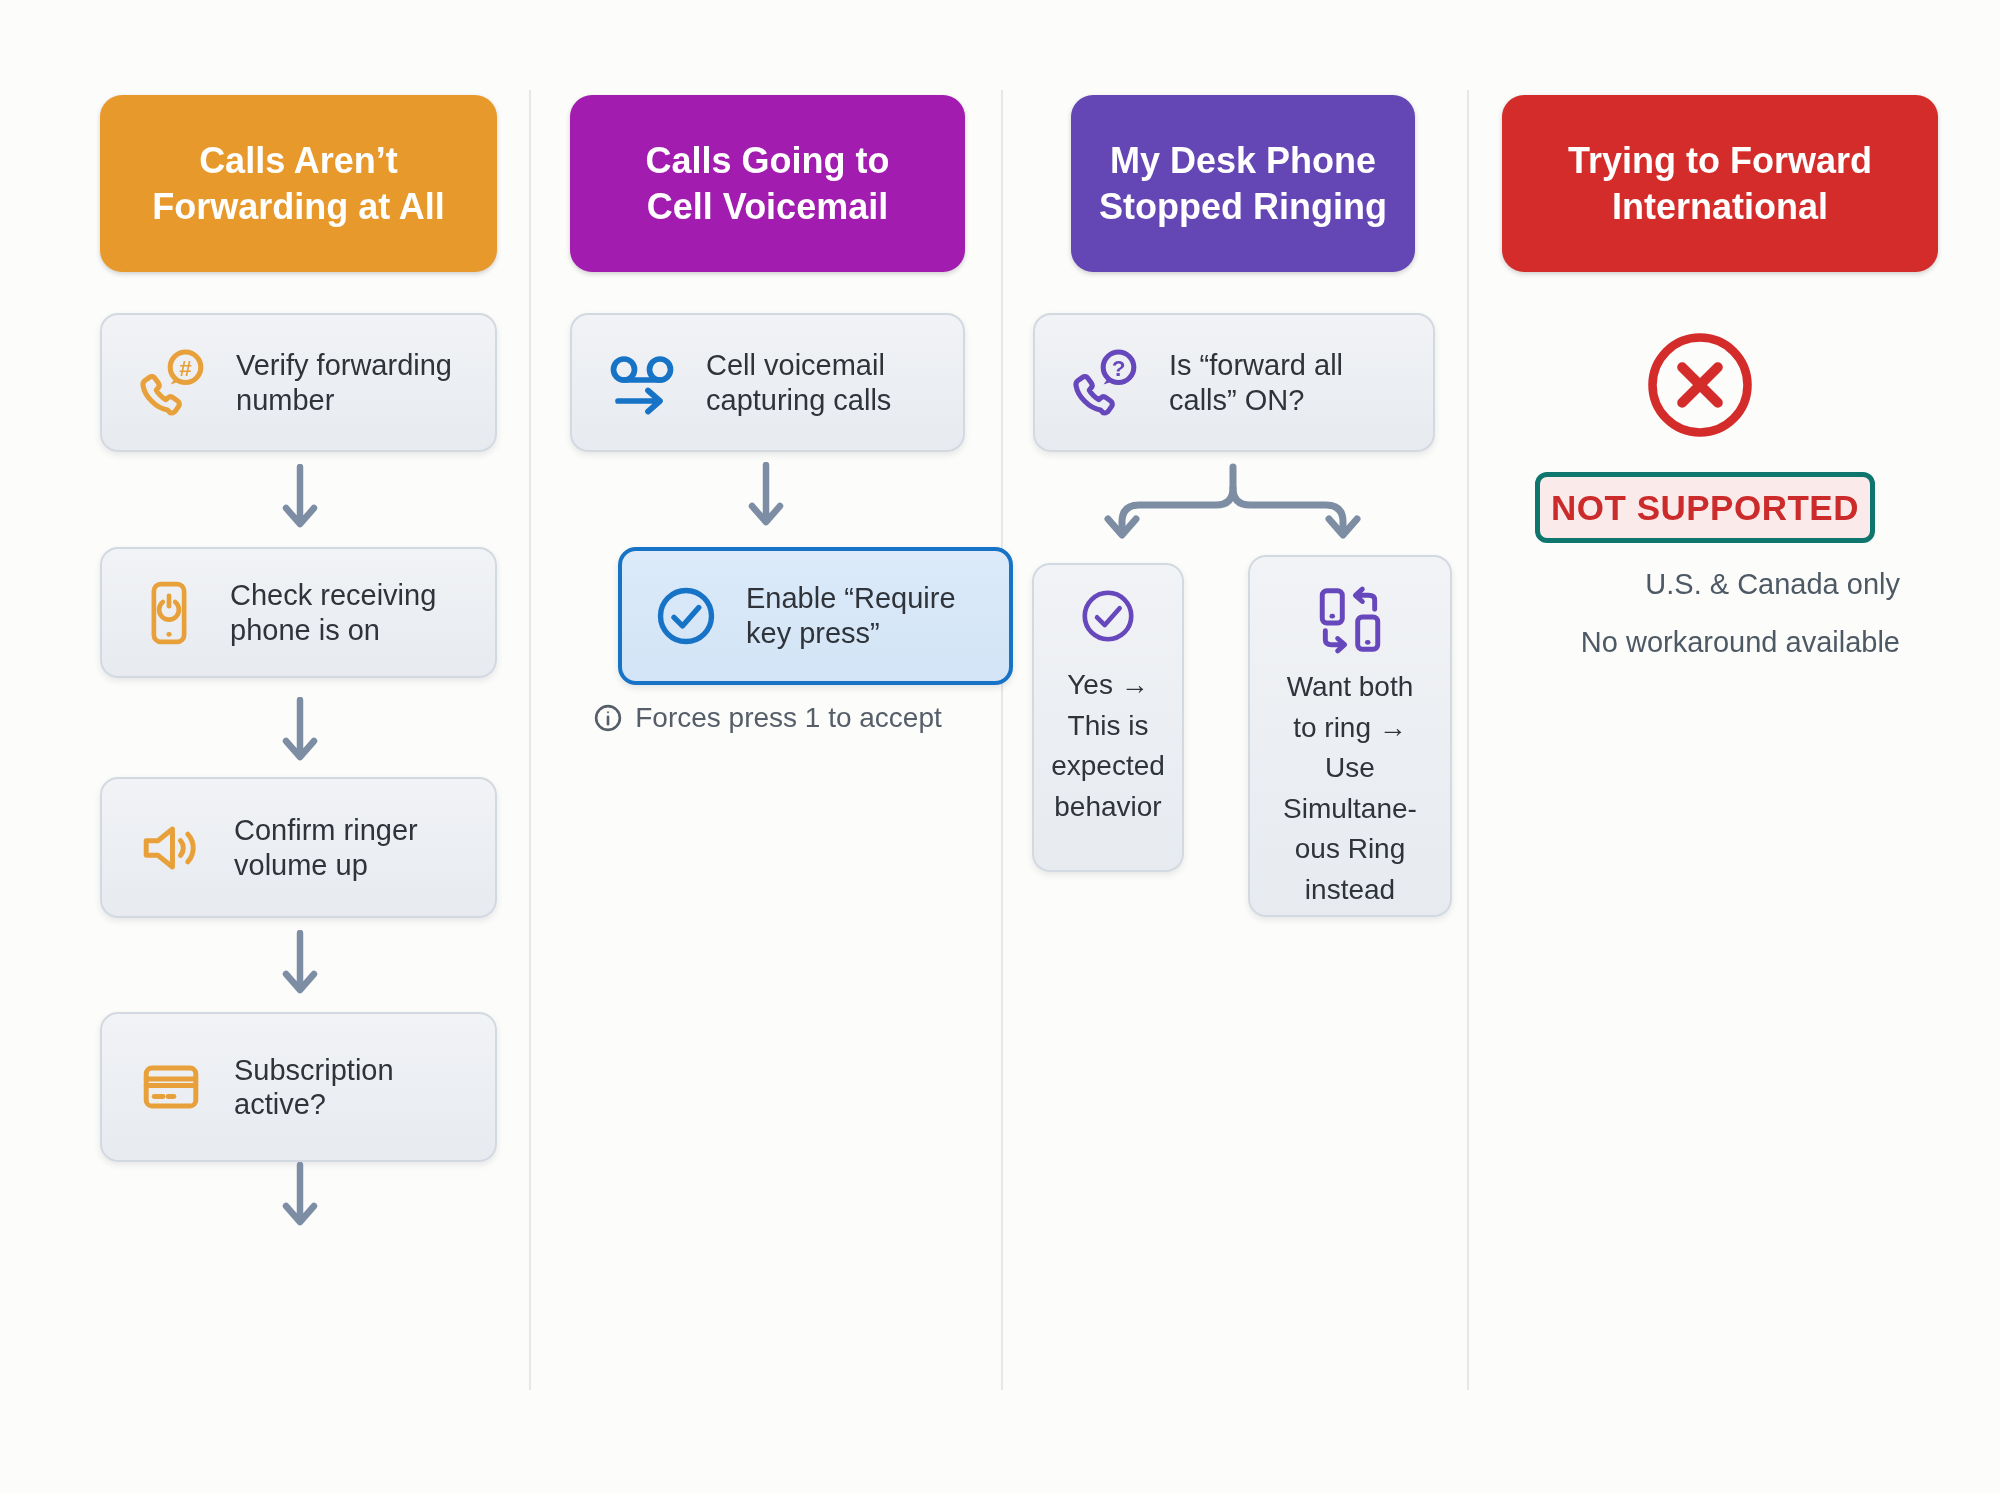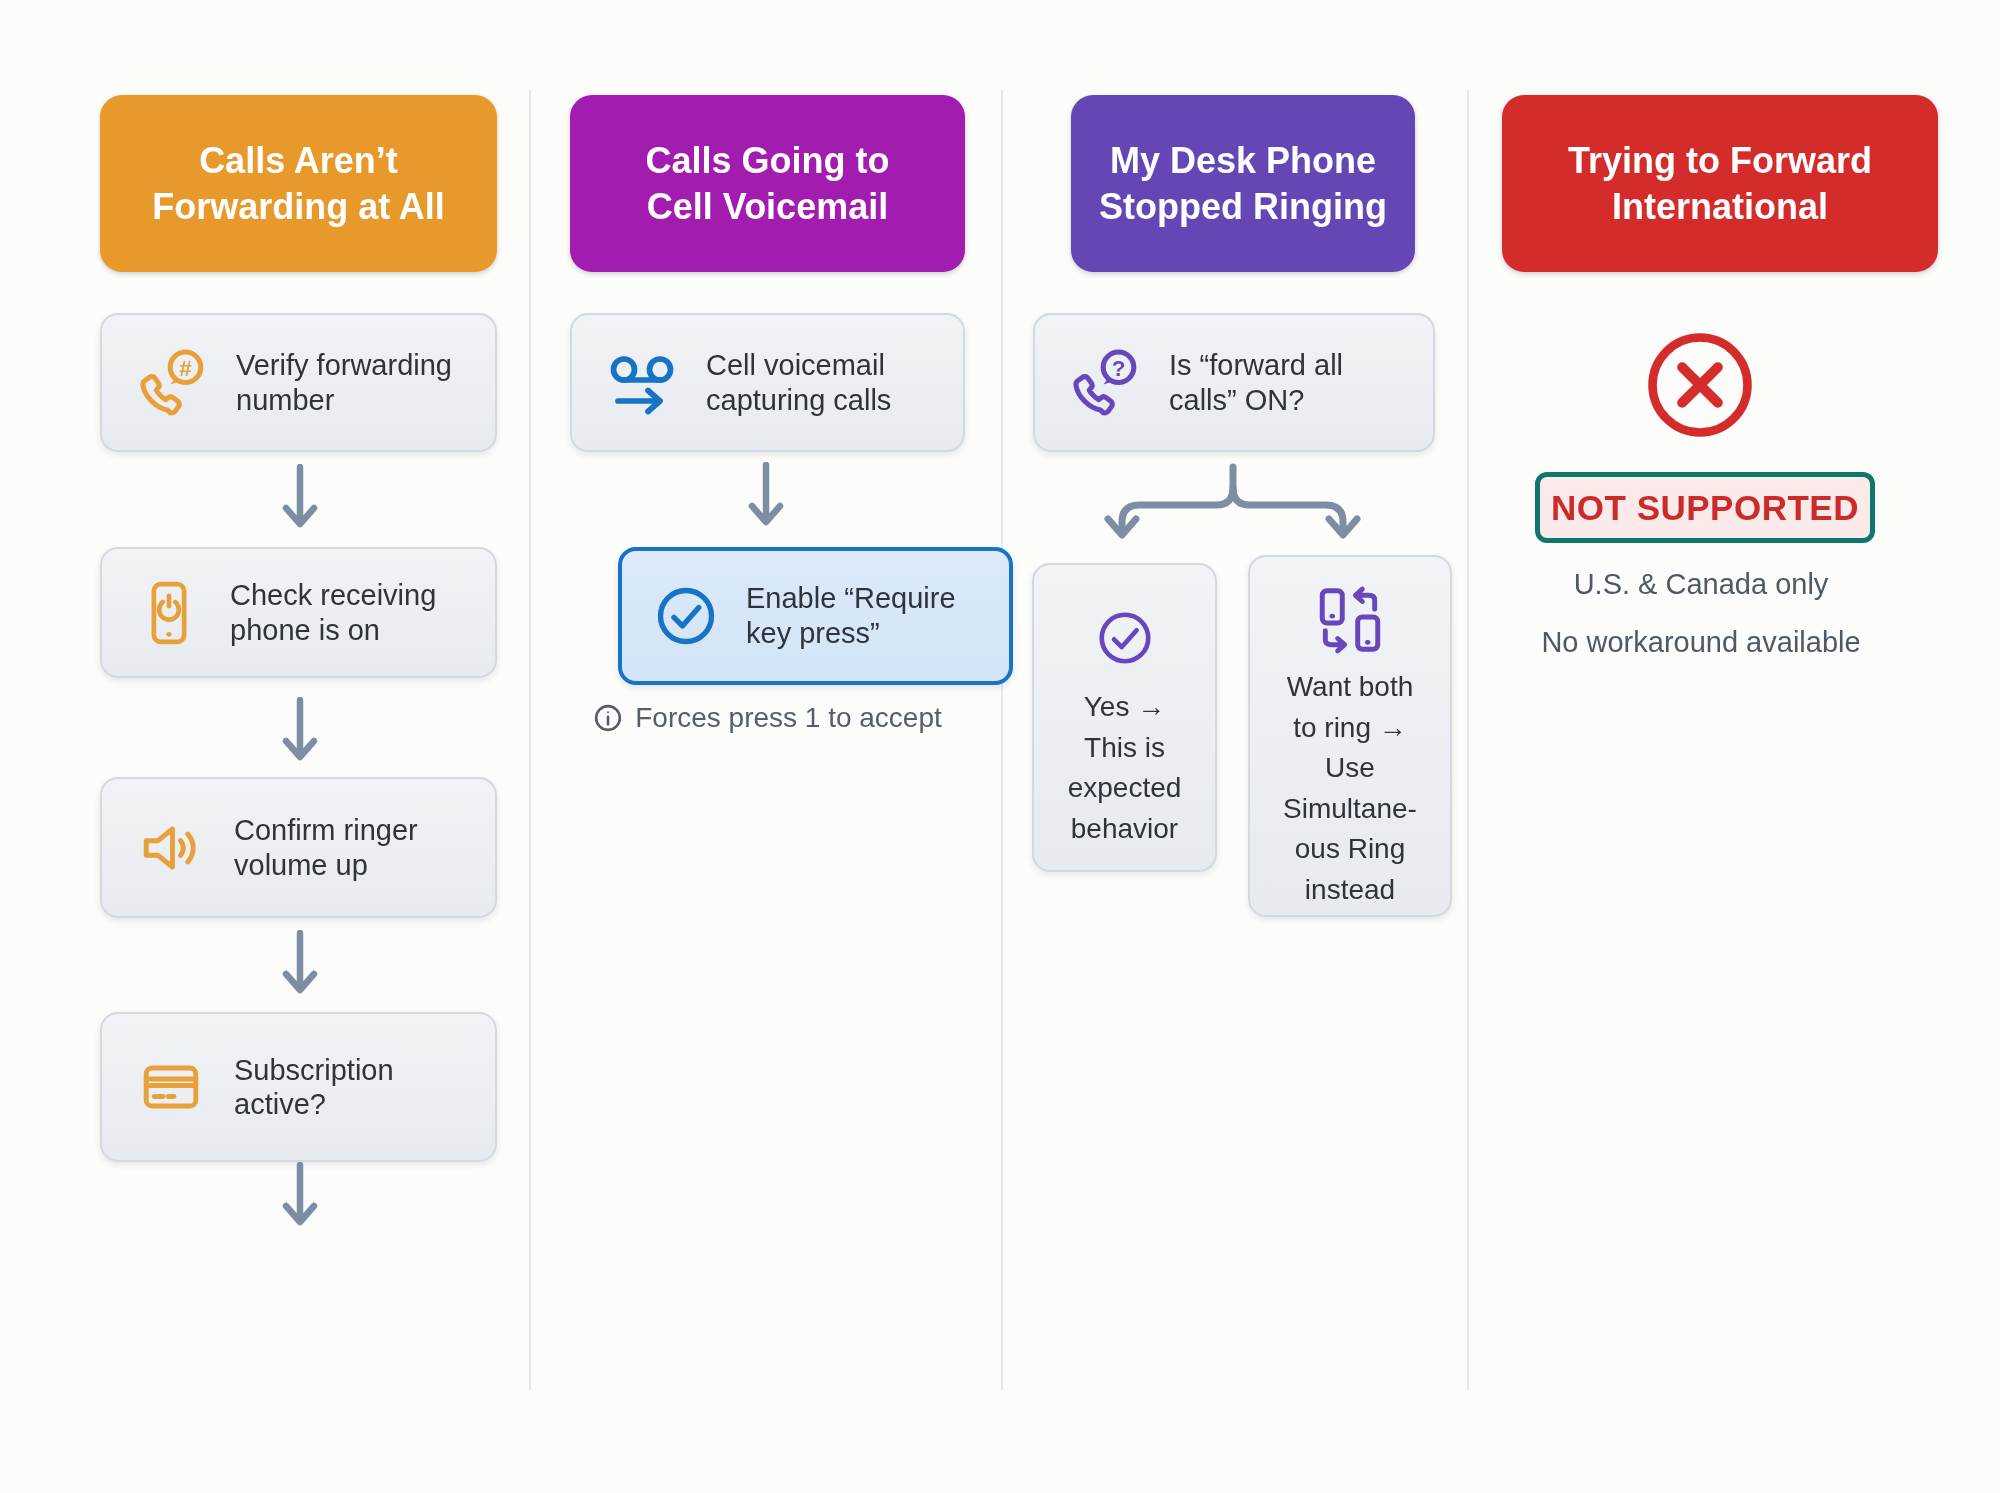--- a/index.html
+++ b/index.html
@@ -69,21 +69,21 @@
     font-size:28px;color:#2F333A;line-height:1.45;text-align:center;white-space:pre-line;
   }
   .varrow{position:absolute;}
   .badge{
     position:absolute;
     background:#FBEAEA;border:5px solid #0f766e;border-radius:12px;
     display:flex;align-items:center;justify-content:center;
     color:#CC2B2B;font-weight:bold;font-size:35px;letter-spacing:0.5px;
   }
   .grayline{
-    position:absolute;color:#4E5966;font-size:29px;text-align:center;
+    position:absolute;color:#4E5966;font-size:29px;text-align:right;
   }
 </style>
 </head>
 <body>
 
 <div class="canvas">
 
   <div class="divider" style="left:529px"></div>
   <div class="divider" style="left:1001px"></div>
   <div class="divider" style="left:1467px"></div>
@@ -202,21 +202,21 @@
 calls” ON?</div>
   </div>
 
   <svg class="varrow" style="left:1080px;top:455px" width="320" height="105" viewBox="0 0 320 105" fill="none" stroke="#7D8EA4" stroke-width="7" stroke-linecap="round" stroke-linejoin="round">
     <path d="M153 12 V33 Q153 50 136 50 H59 Q42 50 42 67 V78"></path>
     <path d="M28 64 L42 80 L56 64"></path>
     <path d="M153 33 Q153 50 170 50 H246 Q263 50 263 67 V78"></path>
     <path d="M249 64 L263 80 L277 64"></path>
   </svg>
 
-  <div class="branchbox" style="left:1032px;top:563px;width:185px;height:309px;padding-top:42px">
+  <div class="branchbox" style="left:1032px;top:563px;width:152px;height:309px;padding-top:20px">
     <svg class="ic c-purple" width="62" height="62" viewBox="0 0 48 48" fill="none" stroke="currentColor" stroke-width="3.6" stroke-linecap="round" stroke-linejoin="round">
       <circle cx="24" cy="24" r="18"></circle>
       <path d="M15.5 25 L21.5 31 L33 18"></path>
     </svg>
     <div class="txt" style="margin-top:18px">Yes →
 This is
 expected
 behavior</div>
   </div>
 

